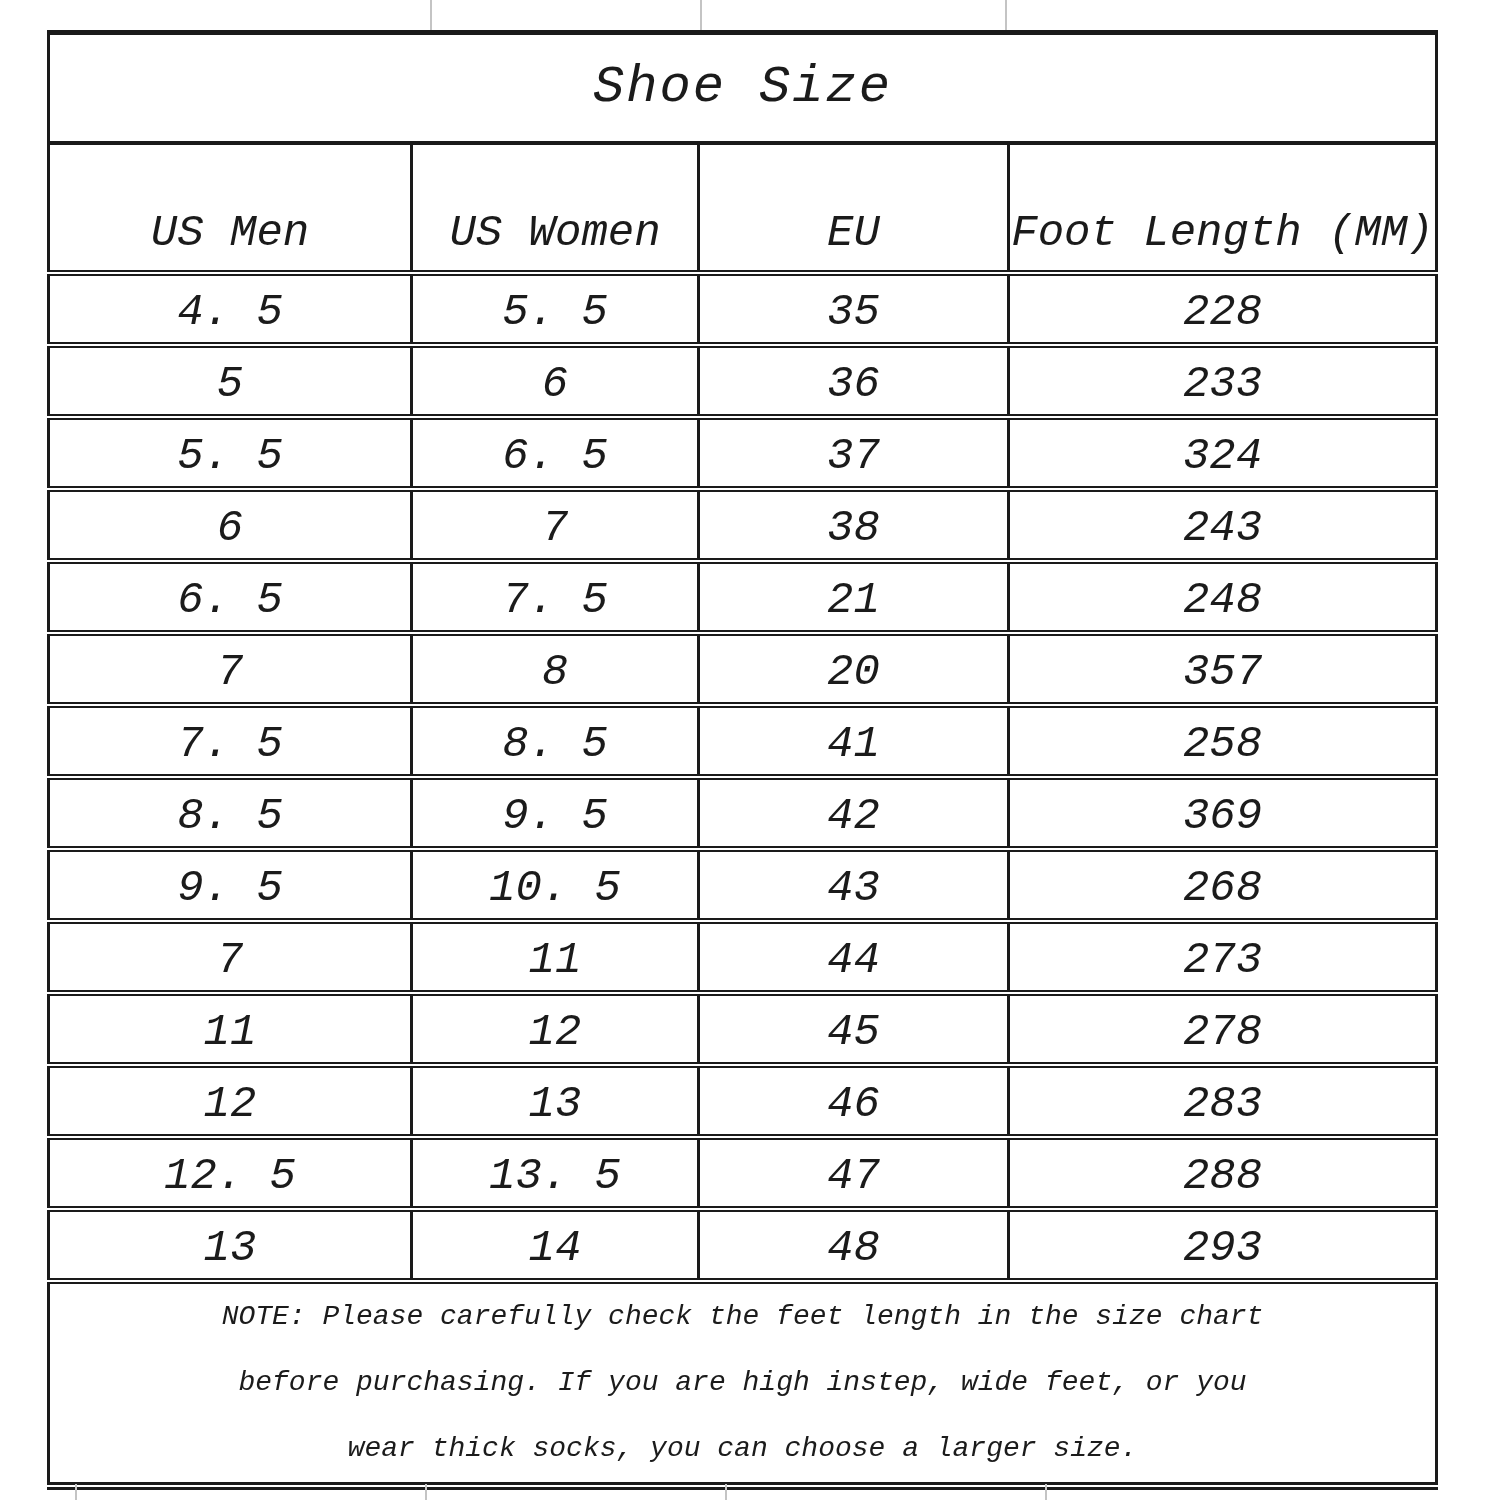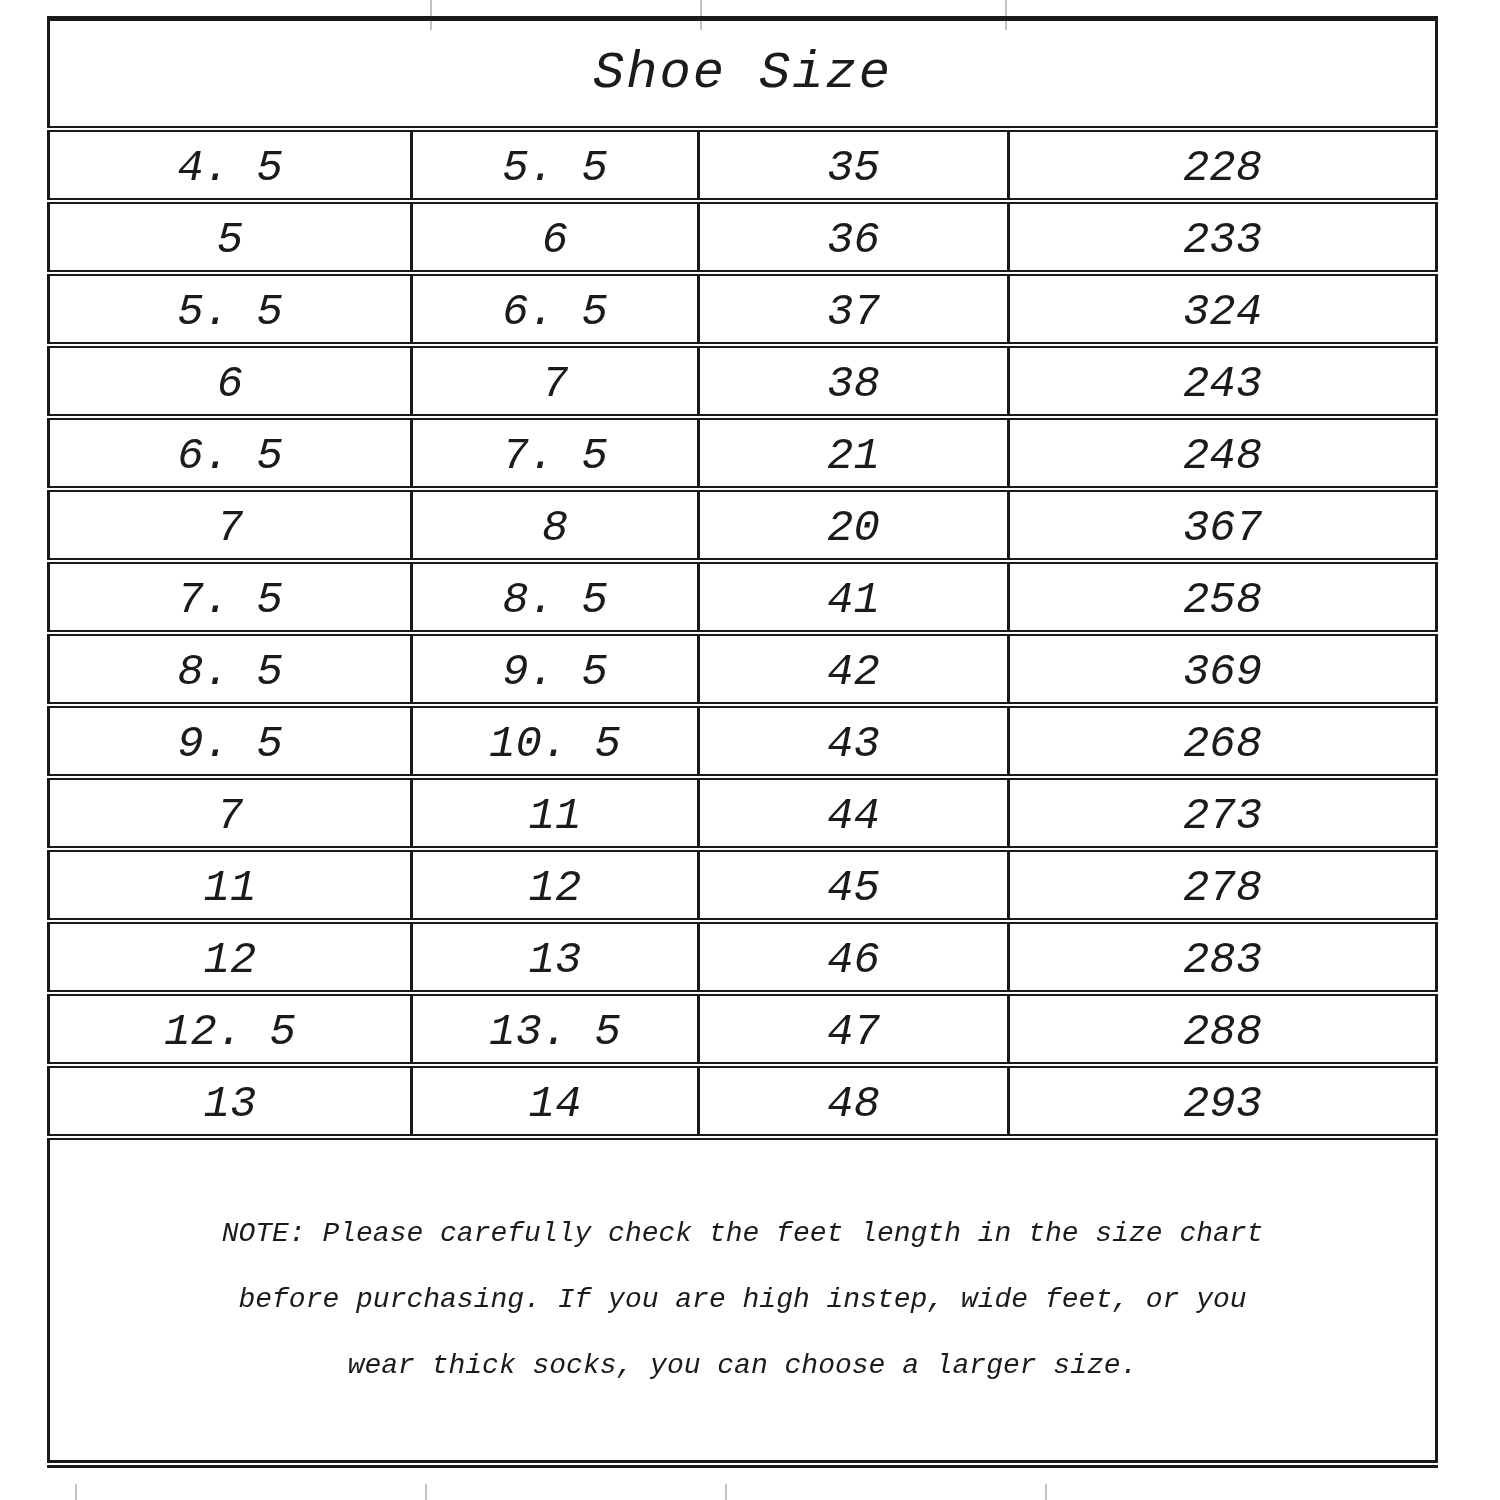--- a/index.html
+++ b/index.html
@@ -9,21 +9,21 @@
     height: 1500px;
     background: #ffffff;
     overflow: hidden;
     font-family: "Liberation Mono", "DejaVu Sans Mono", monospace;
     font-style: italic;
     color: #1b1b1b;
   }
   table.size-table {
     position: absolute;
     left: 47px;
-    top: 16px;
+    top: 30px;
     width: 1388px;
     height: 1452px;
     table-layout: fixed;
     border-collapse: collapse;
     border-top: 5px solid #1a1a1a;
     border-left: 3px solid #1a1a1a;
     border-right: 3px solid #1a1a1a;
     border-bottom: 8px double #1a1a1a;
   }
   td, th { padding: 0; border: 0; overflow: hidden; }
@@ -83,20 +83,26 @@
     <colgroup>
       <col style="width:363px">
       <col style="width:287px">
       <col style="width:310px">
       <col style="width:428px">
     </colgroup>
     <tbody>
         <tr class="r-title">
       <td class="title-cell" colspan="4">Shoe Size</td>
     </tr>
+    <tr class="r-head">
+      <th>US Men</th>
+      <th>US Women</th>
+      <th>EU</th>
+      <th>Foot Length (MM)</th>
+    </tr>
     <tr class="r-data">
       <td>4. 5</td>
       <td>5. 5</td>
       <td>35</td>
       <td>228</td>
     </tr>
     <tr class="r-data">
       <td>5</td>
       <td>6</td>
       <td>36</td>
@@ -117,21 +123,21 @@
     <tr class="r-data">
       <td>6. 5</td>
       <td>7. 5</td>
       <td>21</td>
       <td>248</td>
     </tr>
     <tr class="r-data">
       <td>7</td>
       <td>8</td>
       <td>20</td>
-      <td>367</td>
+      <td>357</td>
     </tr>
     <tr class="r-data">
       <td>7. 5</td>
       <td>8. 5</td>
       <td>41</td>
       <td>258</td>
     </tr>
     <tr class="r-data">
       <td>8. 5</td>
       <td>9. 5</td>

